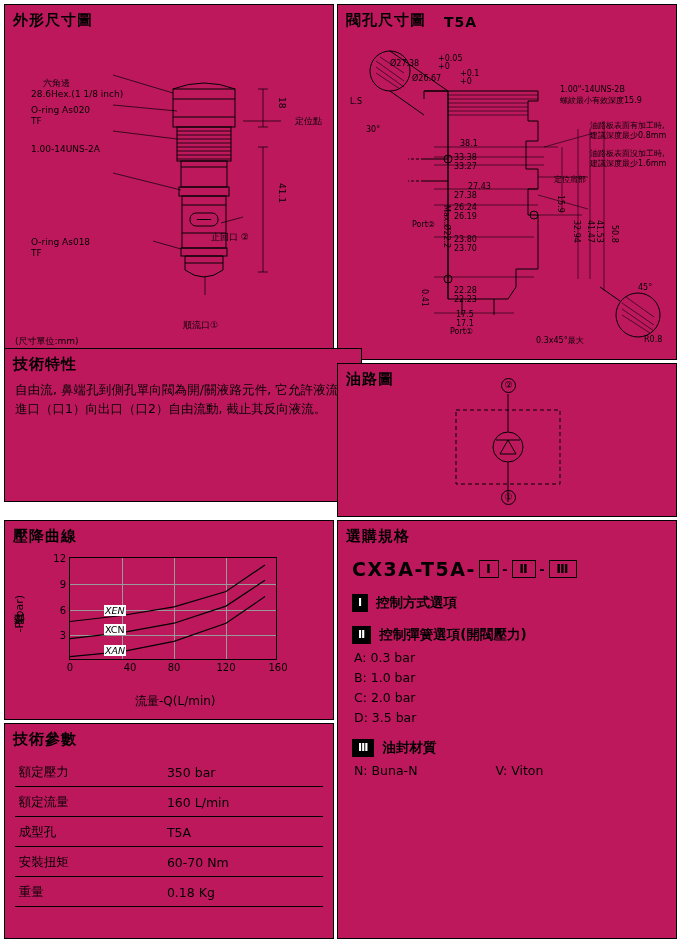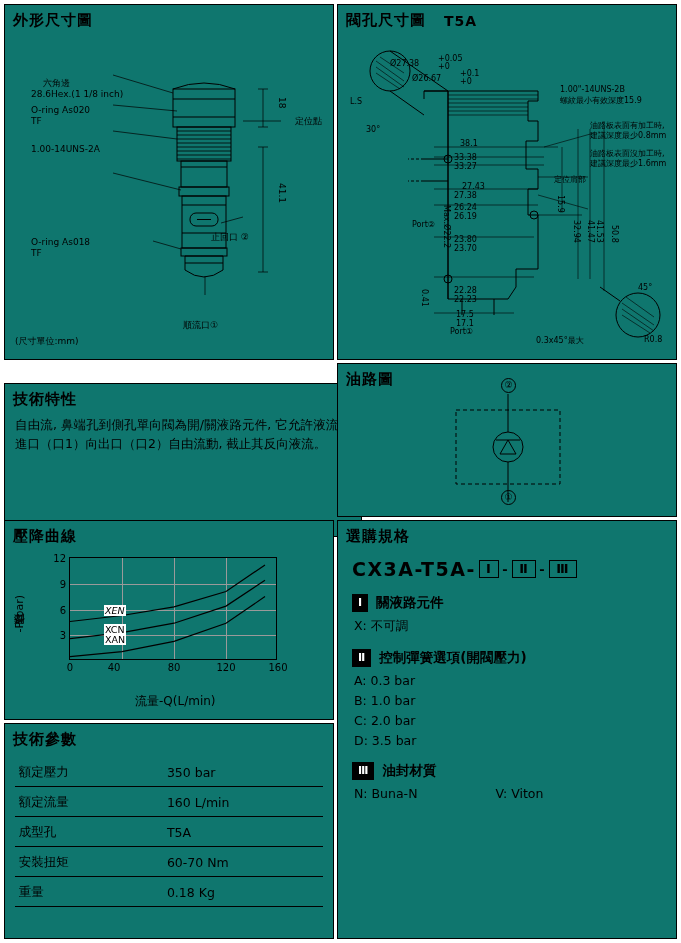--- a/index.html
+++ b/index.html
@@ -8,40 +8,40 @@
     width: 681px; height: 943px;
     font-family: "DejaVu Sans", sans-serif;
     background: #ffffff;
     color: #000;
     position: relative;
     overflow: hidden;
   }
   .page { position:absolute; left:0; top:0; width:681px; height:943px; }
 
   
-  .panel { position:absolute; border:1px solid #000; background:#0f766e; }
+  .panel { position:absolute; border:1px solid #000; background:#be185d; }
   .panel-title {
     font-size: 15px; font-weight: bold; letter-spacing:1px;
     padding: 6px 8px 2px 8px;
   }
 
   .body-text {
     font-size: 12.5px; line-height: 1.55; padding: 4px 10px 0 10px;
     text-align: justify;
   }
 
   
   .lbl { position:absolute; font-size:8px; white-space:nowrap; }
   .lbl9 { position:absolute; font-size:9px; white-space:nowrap; }
   .vert { writing-mode: vertical-rl; text-orientation: mixed; }
 
   
   #panel-outline { left:4px; top:4px; width:330px; height:356px; }
   #panel-hole    { left:337px; top:4px; width:340px; height:356px; }
-  #panel-tech    { left:4px; top:383px; width:358px; height:154px; }
+  #panel-tech    { left:4px; top:348px; width:358px; height:154px; }
   #panel-circuit { left:337px; top:363px; width:340px; height:154px; }
   #panel-curve   { left:4px; top:520px; width:330px; height:200px; }
   #panel-params  { left:4px; top:723px; width:330px; height:216px; }
   #panel-order   { left:337px; top:520px; width:340px; height:419px; }
 
   
   table.params { width: 94%; margin: 6px auto 0 auto; border-collapse: collapse; font-size:12.5px;}
   table.params td { padding: 7px 2px 5px 4px; border-bottom:1px solid #000; }
   table.params td.val { padding-left: 52px; }
   table.params tr:last-child td { border-bottom:1px solid #000; }
@@ -166,21 +166,21 @@
     <div class="lbl9" style="left:26px; top:243px;">TF</div>
     <div class="lbl9" style="left:290px; top:110px;">定位點</div>
     <div class="lbl9" style="left:206px; top:226px;">止回口 ②</div>
     <div class="lbl9" style="left:178px; top:314px;">順流口①</div>
     <div class="lbl9 vert" style="left:272px; top:92px;">18</div>
     <div class="lbl9 vert" style="left:272px; top:178px;">41.1</div>
     <div class="lbl9" style="left:10px; top:330px;">(尺寸單位:mm)</div>
   </div>
 
   <div class="panel" id="panel-hole">
-    <div class="panel-title" style="display:flex; gap:18px; align-items:center;">
+    <div class="panel-title" style="display:flex; gap:18px; align-items:flex-end;">
       <span>閥孔尺寸圖</span>
       <span style="font-size:14px;">T5A</span>
     </div>
 
     <svg width="340" height="330" viewBox="0 0 340 330" style="position:absolute;left:0;top:24px;">
       <g stroke="#000" fill="none" stroke-width="1">
 
         <path d="M86 62 L200 62 L200 72 L190 72 L190 92 L200 92 L200 112
                  L188 112 L188 140 L200 140 L200 160 L190 160 L190 186
                  L200 186 L200 240 L178 240 L178 258 L170 270 L110 270
@@ -272,21 +272,21 @@
     <div class="lbl" style="left:216px; top:169px;">定位肩部</div>
     <div class="lbl" style="left:198px; top:330px;">0.3x45°最大</div>
     <div class="lbl" style="left:74px; top:215px;">Port②</div>
     <div class="lbl" style="left:112px; top:322px;">Port①</div>
     <div class="lbl vert" style="left:104px; top:200px;">Max.Ø22.2</div>
     <div class="lbl vert" style="left:82px; top:284px;">0.41</div>
 
     <div class="lbl" style="left:122px; top:134px;">38.1</div>
     <div class="lbl" style="left:116px; top:148px;">33.38</div>
     <div class="lbl" style="left:116px; top:157px;">33.27</div>
-    <div class="lbl" style="left:124px; top:177px;">27.43</div>
+    <div class="lbl" style="left:130px; top:177px;">27.43</div>
     <div class="lbl" style="left:116px; top:186px;text-align:center;">27.38</div>
     <div class="lbl" style="left:116px; top:198px;">26.24</div>
     <div class="lbl" style="left:116px; top:207px;">26.19</div>
     <div class="lbl" style="left:116px; top:230px;">23.80</div>
     <div class="lbl" style="left:116px; top:239px;">23.70</div>
     <div class="lbl" style="left:116px; top:281px;">22.28</div>
     <div class="lbl" style="left:116px; top:290px;">22.23</div>
     <div class="lbl" style="left:118px; top:305px;">17.5</div>
     <div class="lbl" style="left:118px; top:314px;">17.1</div>
     <div class="lbl vert" style="left:218px; top:190px;">15.9</div>
@@ -333,37 +333,37 @@
         <div class="grid-h" style="top:25.75px;"></div>
         <div class="grid-h" style="top:51.5px;"></div>
         <div class="grid-h" style="top:77.25px;"></div>
 
         <div class="ytick" style="top:0px;">12</div>
         <div class="ytick" style="top:25.75px;">9</div>
         <div class="ytick" style="top:51.5px;">6</div>
         <div class="ytick" style="top:77.25px;">3</div>
 
         <div class="xtick" style="left:0px;">0</div>
-        <div class="xtick" style="left:44px;">40</div>
+        <div class="xtick" style="left:60px;">40</div>
         <div class="xtick" style="left:104px;">80</div>
         <div class="xtick" style="left:156px;">120</div>
         <div class="xtick" style="left:208px;">160</div>
 
         <svg width="208" height="103" viewBox="0 0 208 103" style="position:absolute;left:0;top:0;">
 
           <path d="M0 63.5 L52 57.5 L104 48.9 L156 33.5 L195 6.9" stroke="#000" fill="none" stroke-width="1.2"></path>
 
           <path d="M0 80.7 L52 74.7 L104 65.2 L156 48.1 L195 22.3" stroke="#000" fill="none" stroke-width="1.2"></path>
 
           <path d="M0 98.7 L52 93.6 L104 83.3 L156 65.2 L195 38.6" stroke="#000" fill="none" stroke-width="1.2"></path>
         </svg>
 
         <div class="curve-label" style="left:34px; top:47px;font-style:italic;">XEN</div>
         <div class="curve-label" style="left:34px; top:66px;">XCN</div>
-        <div class="curve-label" style="left:34px; top:76px;">XAN</div>
+        <div class="curve-label" style="left:34px; top:87px;font-style:italic;">XAN</div>
       </div>
     </div>
   </div>
 
   <div class="panel" id="panel-params">
     <div class="panel-title">技術參數</div>
     <table class="params">
       <tbody>
           <tr>
         <td>額定壓力</td>
@@ -396,24 +396,21 @@
       <span>CX3A-T5A-</span>
       <span class="code-box">Ⅰ</span>
       <span style="font-size:13px;">-</span>
       <span class="code-box">Ⅱ</span>
       <span style="font-size:13px;">-</span>
       <span class="code-box">Ⅲ</span>
     </div>
 
     <div class="opt-head">
       <span class="opt-badge">Ⅰ</span>
-      <span>關液路元件</span>
-    </div>
-    <div class="opt-line">
-      <span>X: 不可調</span>
+      <span>控制方式選項</span>
     </div>
 
     <div class="opt-head">
       <span class="opt-badge">Ⅱ</span>
       <span>控制彈簧選項(開閥壓力)</span>
     </div>
     <div class="opt-line">
       <span>A: 0.3 bar</span>
     </div>
     <div class="opt-line">

